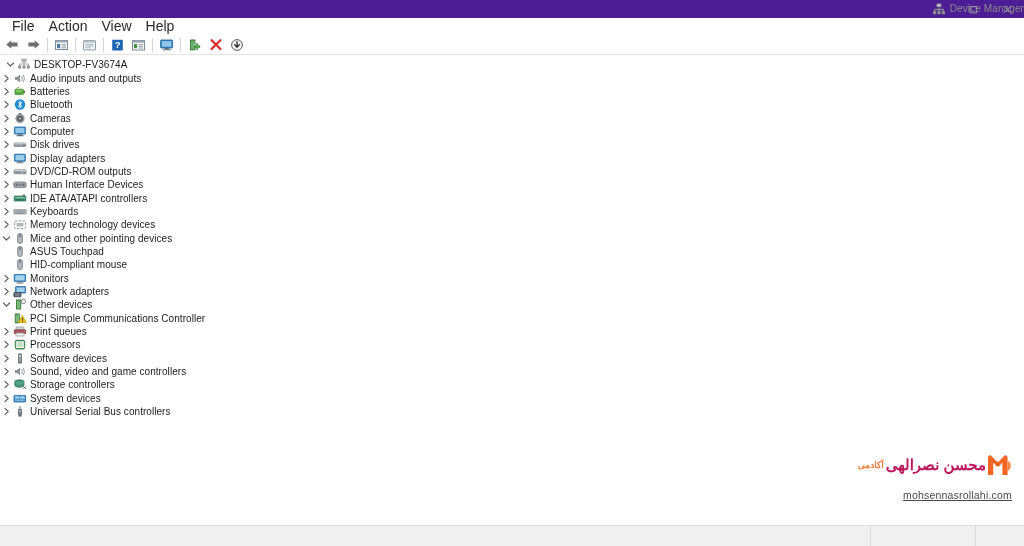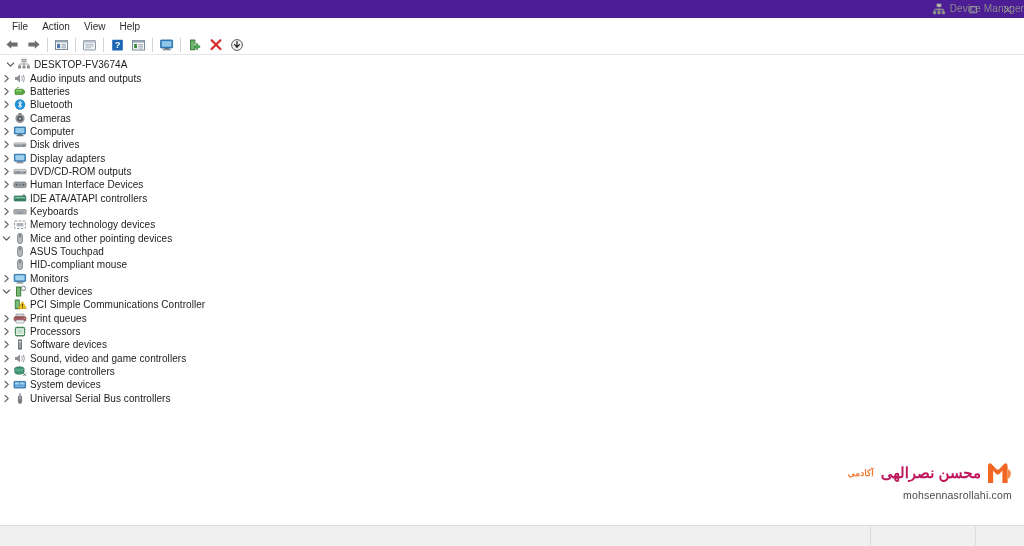--- a/index.html
+++ b/index.html
@@ -70,21 +70,21 @@
   .menubar {
     height: 17px;
     min-height: 17px;
     background: #ffffff;
     display: flex;
     align-items: center;
     padding-left: 5px;
     user-select: none;
   }
   .menu-item {
-    font-size: 10px;
+    font-size: 14px;
     color: #2b2b2b;
     padding: 1px 7px 1px 7px;
     line-height: 15px;
     cursor: default;
   }
 
   
   .toolbar {
     height: 19px;
     min-height: 19px;
@@ -170,21 +170,20 @@
     position: absolute;
     right: 12px;
     bottom: 24px;
     text-align: right;
     user-select: none;
   }
   .wm-row {
     display: flex;
     align-items: center;
     justify-content: flex-end;
-    gap: 5px;
   }
   .wm-text-fa {
     font-size: 15px;
     font-weight: bold;
     color: #be185d;
     direction: rtl;
     letter-spacing: 0.2px;
     line-height: 20px;
   }
   .wm-text-small {
@@ -194,22 +193,23 @@
     margin-right: 2px;
   }
   .wm-logo {
     width: 26px;
     height: 24px;
     flex: 0 0 auto;
   }
   .wm-url {
     font-size: 10.5px;
     color: #4a4a4a;
-    margin-top: 4px;
+    margin-top: 12px;
     letter-spacing: 0.2px;
+    text-decoration: underline;
   }
 
   
   .statusbar {
     height: 20px;
     min-height: 20px;
     background: #f0f0f0;
     border-top: 1px solid #dcdcdc;
     display: flex;
     align-items: stretch;
@@ -620,20 +620,36 @@
               <rect x="2.2" y="3.3" width="9.4" height="5.2" fill="#a2d4f0"></rect>
               <rect x="5" y="9.4" width="4" height="1" fill="#6a767f"></rect>
               <rect x="3.4" y="10.4" width="7.2" height="1" rx="0.4" fill="#6a767f"></rect>
             </svg>
           </span>
           <span class="row-label">Monitors</span>
         </div>
         <div class="row lvl1">
           <span class="chev">
             <svg width="9" height="9" viewBox="0 0 9 9">
+              <path d="M3 1.4 L6.2 4.5 L3 7.6" stroke="#5a5a5a" stroke-width="1.1" fill="none" stroke-linecap="round" stroke-linejoin="round"></path>
+            </svg>
+          </span>
+          <span class="row-icon">
+            <svg width="14" height="13" viewBox="0 0 14 13">
+              <rect x="2.6" y="1.6" width="10" height="6.4" rx="0.5" fill="#2f7fc1" stroke="#2a6b9e" stroke-width="0.8"></rect>
+              <rect x="3.5" y="2.4" width="8.2" height="4.6" fill="#9ed0ee"></rect>
+              <rect x="0.8" y="7.6" width="7.2" height="4.2" rx="0.5" fill="#58606a" stroke="#3e454d" stroke-width="0.7"></rect>
+              <path d="M2 8.8 H6.8 M2 10.2 H6.8" stroke="#98a0a8" stroke-width="0.7"></path>
+            </svg>
+          </span>
+          <span class="row-label">Network adapters</span>
+        </div>
+        <div class="row lvl1">
+          <span class="chev">
+            <svg width="9" height="9" viewBox="0 0 9 9">
               <path d="M1.4 3 L4.5 6.2 L7.6 3" stroke="#5a5a5a" stroke-width="1.1" fill="none" stroke-linecap="round" stroke-linejoin="round"></path>
             </svg>
           </span>
           <span class="row-icon">
             <svg width="14" height="13" viewBox="0 0 14 13">
               <rect x="3" y="1.6" width="5.2" height="10" rx="0.5" fill="#3d7b3d"></rect>
               <rect x="3.9" y="2.6" width="3.4" height="8" fill="#79b879"></rect>
               <circle cx="10.4" cy="3.4" r="2.2" fill="none" stroke="#6a7278" stroke-width="0.9"></circle>
             </svg>
           </span>

